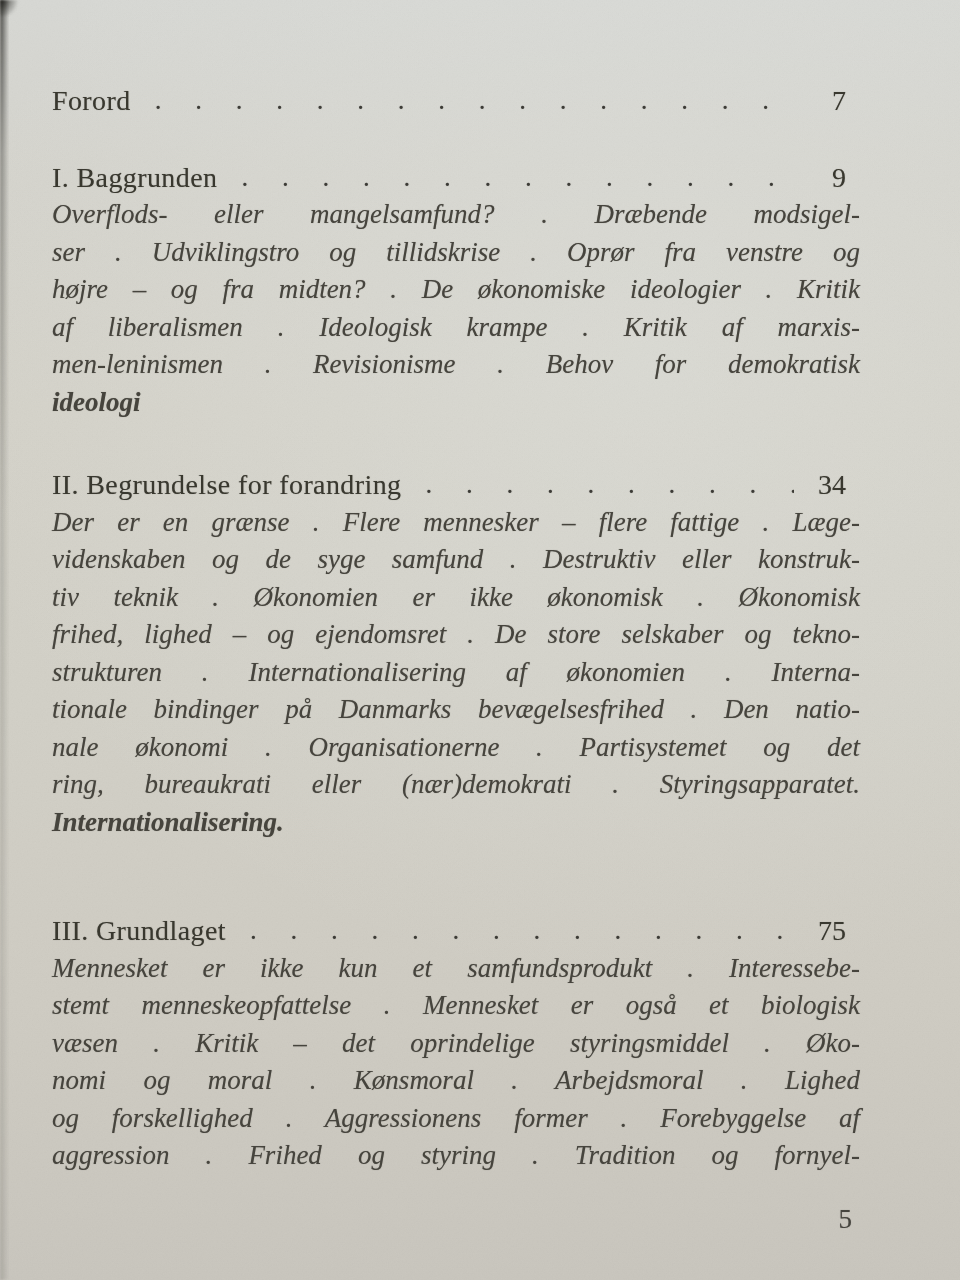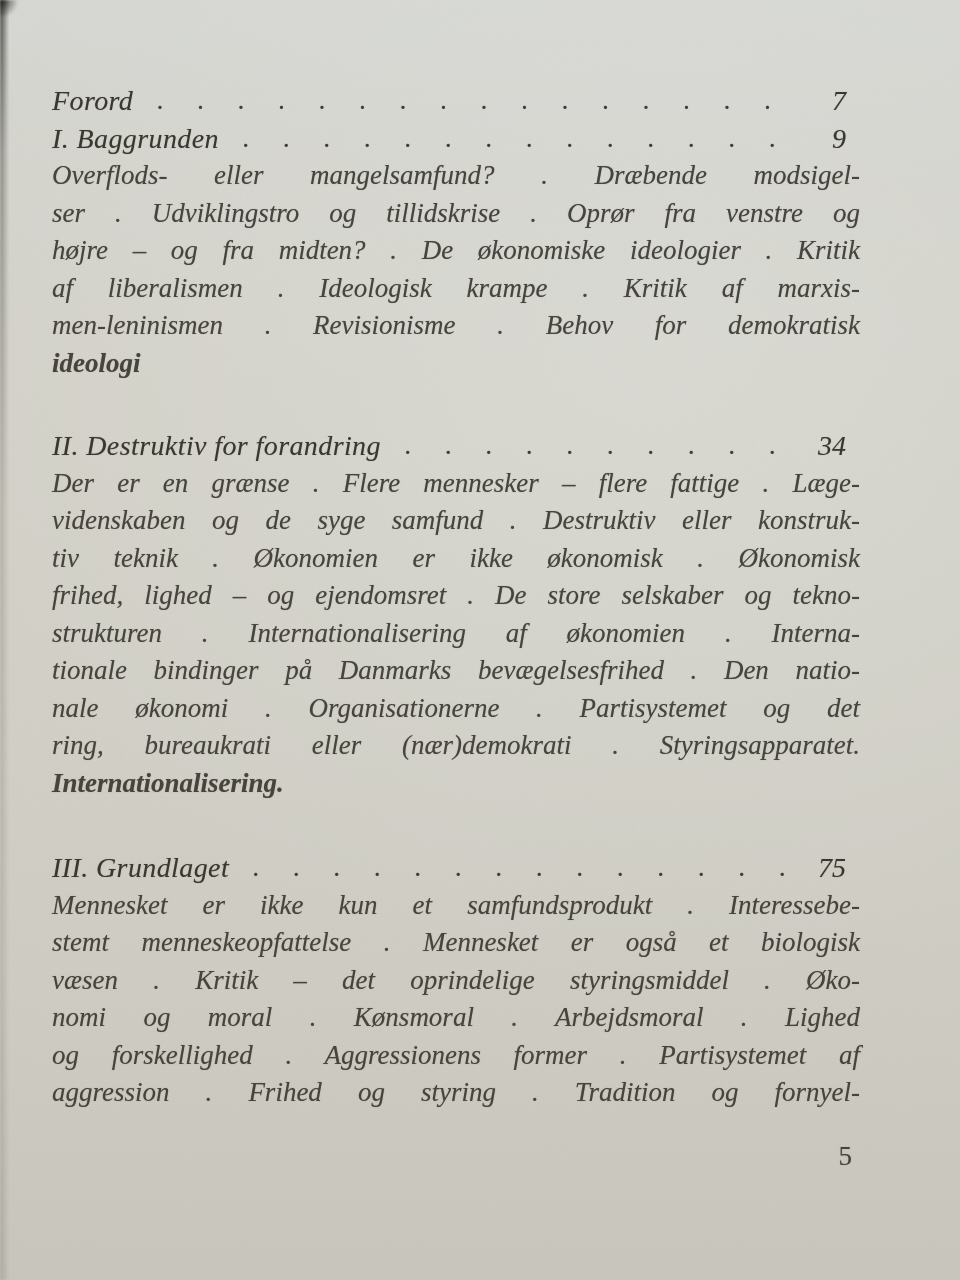--- a/index.html
+++ b/index.html
@@ -47,21 +47,20 @@
     width: 808px;
     color: #3c3b36;
     font-family: "Liberation Serif", serif;
     font-size: 27px;
     line-height: 37.5px;
     text-shadow: 0 0 1px rgba(60,58,52,0.38);
   }
   .toc-entry-row {
     display: flex;
     align-items: center;
-    font-style: italic;
   }
   .toc-title {
     white-space: nowrap;
     font-size: 28px;
     letter-spacing: 0.4px;
     color: #39382f;
   }
   .toc-leader {
     flex: 1;
     overflow: hidden;
@@ -85,23 +84,23 @@
   .desc-line {
     text-align: justify;
     text-align-last: justify;
     word-spacing: 1.5px;
   }
   .desc-line.flush-left {
     text-align-last: left;
     font-weight: bold;
   }
   .entry-0 { margin-top: 0; }
-  .entry-1 { }
+  .entry-1 { margin-top: 39px; }
   .entry-2 { margin-top: 45px; }
-  .entry-3 { margin-top: 47px; }
+  .entry-3 { margin-top: 71px; }
   .folio-row {
     margin-top: 26px;
     text-align: right;
     padding-right: 8px;
     font-size: 27px;
     color: #45443e;
   }
 </style>
 </head>
 <body>
@@ -132,21 +131,21 @@
             <div class="desc-line">ser . Udviklingstro og tillidskrise . Oprør fra venstre og</div>
             <div class="desc-line">højre – og fra midten? . De økonomiske ideologier . Kritik</div>
             <div class="desc-line">af liberalismen . Ideologisk krampe . Kritik af marxis-</div>
             <div class="desc-line">men-leninismen . Revisionisme . Behov for demokratisk</div>
             <div class="desc-line flush-left">ideologi</div>
           </div>
   </div>
 
   <div class="entry-2">
     <div class="toc-entry-row">
-      <span class="toc-title">II. Destruktiv for forandring</span>
+      <span class="toc-title">II. Begrundelse for forandring</span>
       <span class="toc-leader">. . . . . . . . . . . . . . . . . . . . . . . . . .</span>
       <span class="toc-page">34</span>
     </div>
     <div class="toc-desc">
             <div class="desc-line">Der er en grænse . Flere mennesker – flere fattige . Læge-</div>
             <div class="desc-line">videnskaben og de syge samfund . Destruktiv eller konstruk-</div>
             <div class="desc-line">tiv teknik . Økonomien er ikke økonomisk . Økonomisk</div>
             <div class="desc-line">frihed, lighed – og ejendomsret . De store selskaber og tekno-</div>
             <div class="desc-line">strukturen . Internationalisering af økonomien . Interna-</div>
             <div class="desc-line">tionale bindinger på Danmarks bevægelsesfrihed . Den natio-</div>
@@ -160,21 +159,21 @@
     <div class="toc-entry-row">
       <span class="toc-title">III. Grundlaget</span>
       <span class="toc-leader">. . . . . . . . . . . . . . . . . . . . . . . . . .</span>
       <span class="toc-page">75</span>
     </div>
     <div class="toc-desc">
             <div class="desc-line">Mennesket er ikke kun et samfundsprodukt . Interessebe-</div>
             <div class="desc-line">stemt menneskeopfattelse . Mennesket er også et biologisk</div>
             <div class="desc-line">væsen . Kritik – det oprindelige styringsmiddel . Øko-</div>
             <div class="desc-line">nomi og moral . Kønsmoral . Arbejdsmoral . Lighed</div>
-            <div class="desc-line">og forskellighed . Aggressionens former . Partisystemet af</div>
+            <div class="desc-line">og forskellighed . Aggressionens former . Forebyggelse af</div>
             <div class="desc-line">aggression . Frihed og styring . Tradition og fornyel-</div>
           </div>
   </div>
 </div>
     <div class="folio-row">5</div>
   </div>
 
   <svg class="grain" width="960" height="1280" xmlns="http://www.w3.org/2000/svg">
     <filter id="grain-f">
       <feTurbulence type="fractalNoise" baseFrequency="0.8" numOctaves="2" stitchTiles="stitch"></feTurbulence>

